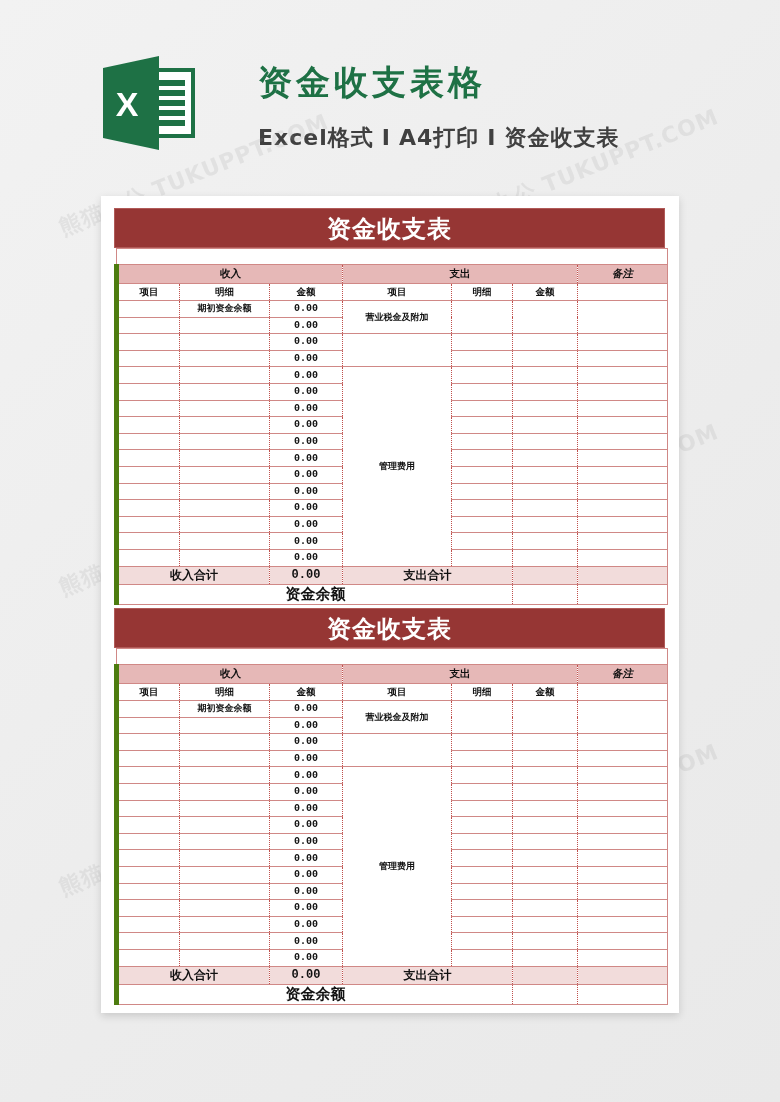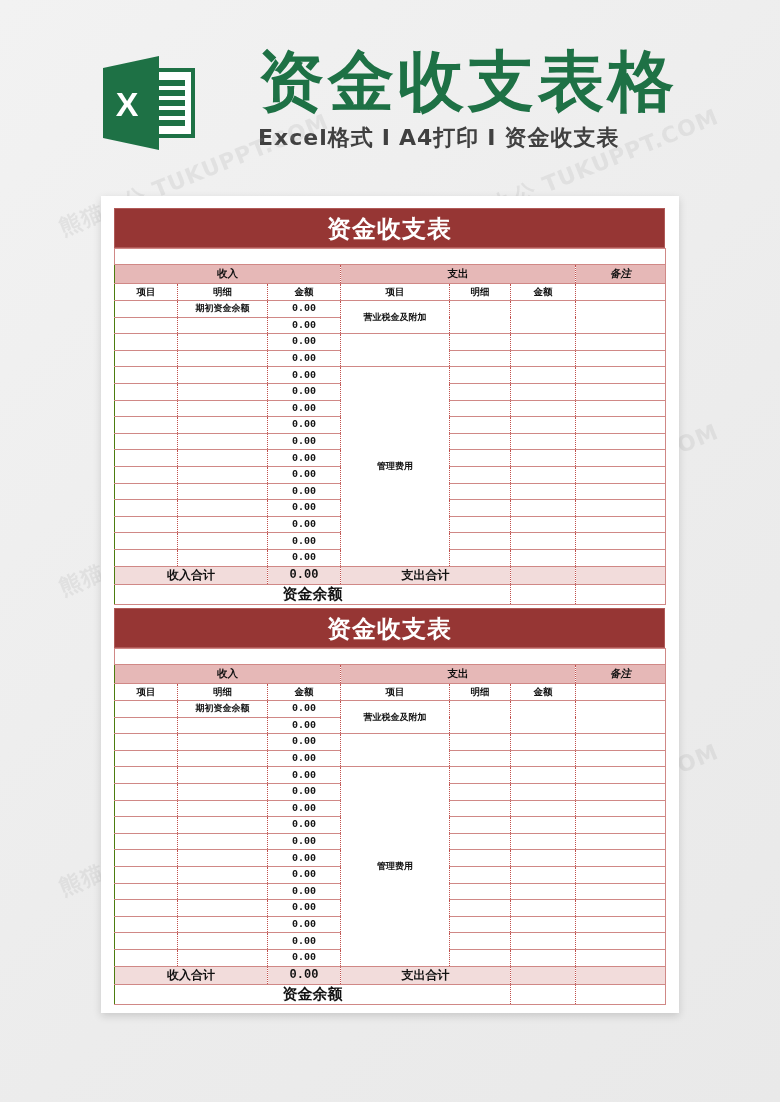--- a/index.html
+++ b/index.html
@@ -6,21 +6,21 @@
   html, body { width: 780px; height: 1102px; overflow: hidden; }
   body {
     background: linear-gradient(135deg, #f2f2f2 0%, #ececec 60%, #e9e9e9 100%);
     font-family: "DejaVu Sans", "Liberation Sans", sans-serif;
     position: relative;
   }
   .hero { position: absolute; left: 0; top: 0; width: 780px; height: 190px; }
   .xl-icon { position: absolute; left: 101px; top: 56px; width: 96px; height: 94px; }
   .hero-title {
     position: absolute; left: 258px; top: 52px;
-    font-size: 66px; font-weight: bold; color: #1e7145; letter-spacing: 4px;
+    font-size: 34px; font-weight: bold; color: #1e7145; letter-spacing: 4px;
     line-height: 60px;
   }
   .hero-sub {
     position: absolute; left: 258px; top: 123px;
     font-size: 22px; font-weight: bold; color: #404040; letter-spacing: 1px;
     line-height: 30px; white-space: nowrap;
   }
   .hero-sub .sep { color: #404040; margin: 0 8px; font-weight: bold; }
   .watermark {
     position: absolute; font-size: 22px; color: rgba(160,160,160,0.18);
@@ -47,21 +47,21 @@
     border-top: 1px solid #d08886; border-bottom: 1px solid #d08886;
     text-align: center; vertical-align: middle; height: 16.6px; padding: 0;
     overflow: hidden; white-space: nowrap; font-weight: bold;
   }
   table.grid tr.blank td { height: 16px; border-left: 1px solid #d08886; border-right: 1px solid #d08886; }
   table.grid tr.section td { background: #e6b8b7; height: 19px; font-size: 10.5px; }
   table.grid tr.colhead td { height: 17px; font-size: 9.5px; margin-left: 24px; }
   table.grid tr.total td { background: #f2dcdb; height: 17px; font-size: 12px; }
   table.grid tr.balance td { height: 17px; font-size: 15px; }
   td.amt { font-family: Liberation Mono, monospace; font-size: 10px; }
-  table.grid td.edge-l { border-left: 1px solid #4d7c0f; }
+  table.grid td.edge-l { border-left: 5px solid #4d7c0f; }
   table.grid td.edge-r { border-right: 1px solid #d08886; font-style: italic; }
 </style>
 </head>
 <body>
 
 <div class="hero">
   <svg class="xl-icon" viewBox="0 0 96 94">
     <rect x="38" y="14" width="54" height="66" fill="#ffffff" stroke="#1e7145" stroke-width="4"></rect>
     <g fill="#1e7145">
       <rect x="52" y="24" width="32" height="6"></rect>

